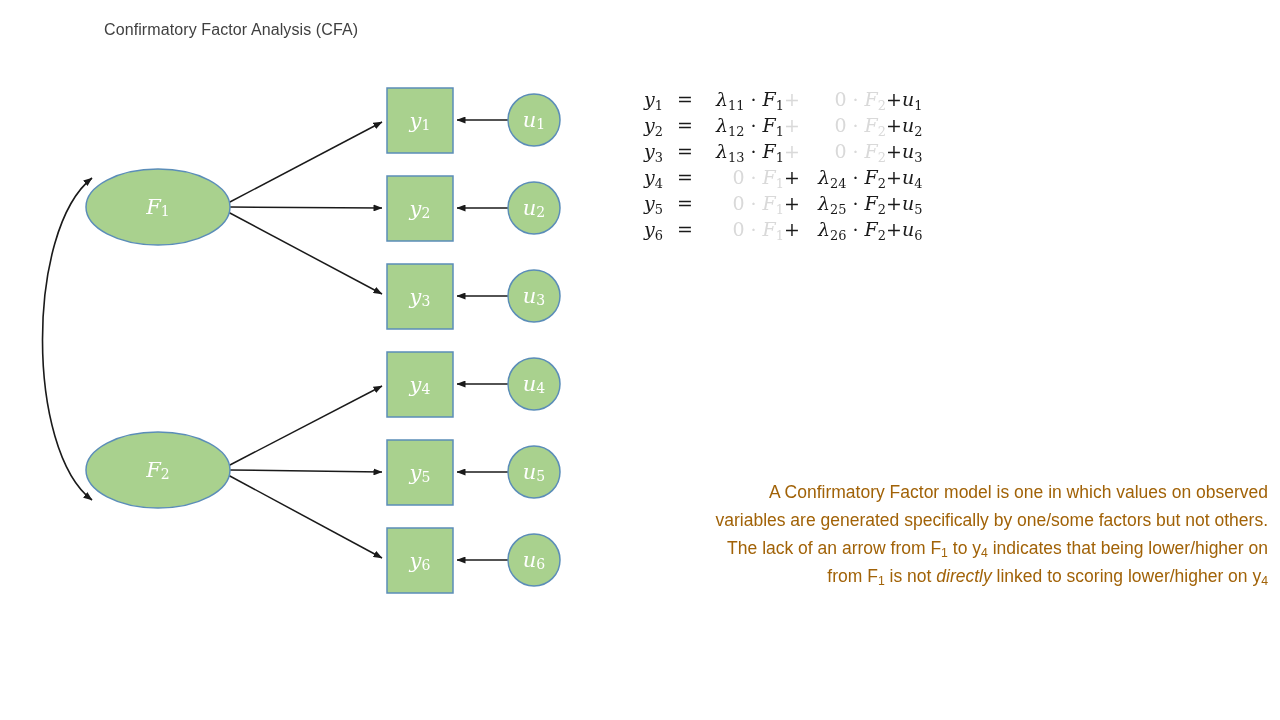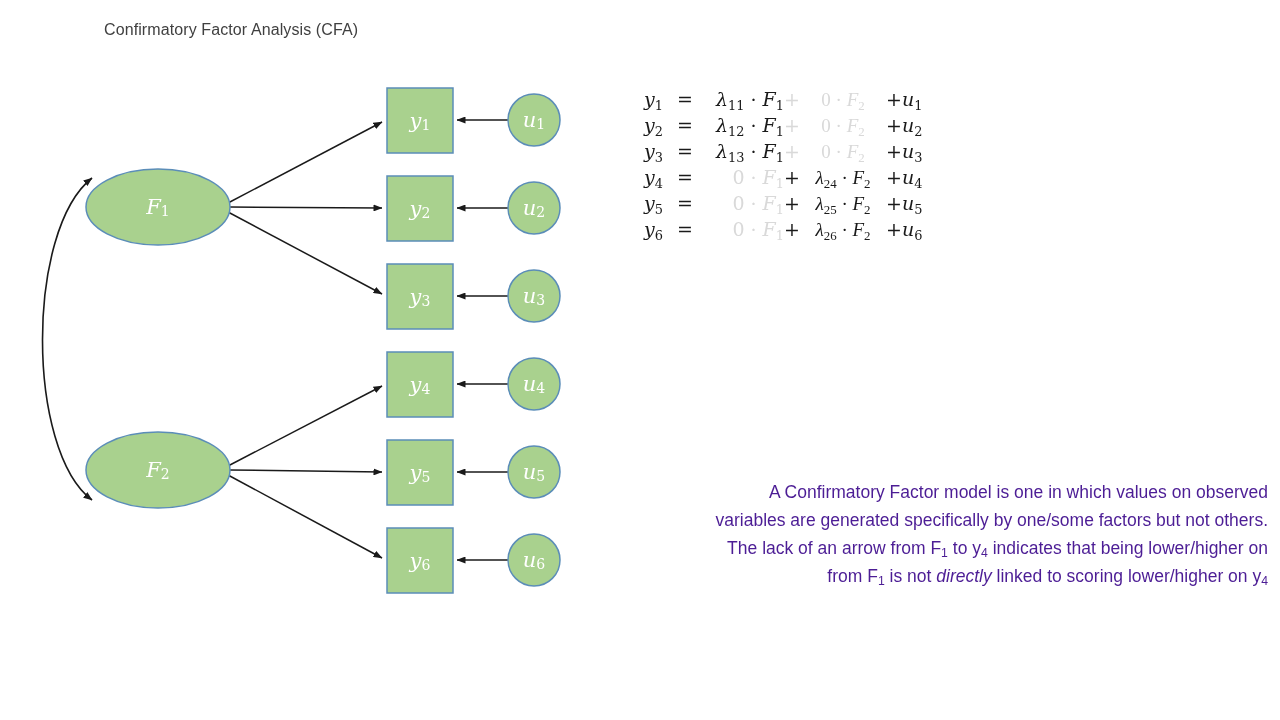--- a/index.html
+++ b/index.html
@@ -51,42 +51,42 @@
     color: #1a1a1a;
   }
   .eq-cell {
     display: inline-block;
     vertical-align: baseline;
   }
   .eq-lhs   { width: 28px; text-align: left; font-style: italic; }
   .eq-eqs   { width: 26px; text-align: center; font-style: normal; }
   .eq-t1    { width: 86px; text-align: right; }
   .eq-plus  { width: 16px; text-align: center; font-style: normal; }
-  .eq-t2    { width: 86px; text-align: center; font-family: Liberation Serif, serif; }
+  .eq-t2    { width: 86px; text-align: right; }
   .eq-plus2 { width: 16px; text-align: center; font-style: normal; }
   .eq-t3    { width: 40px; text-align: left; }
   .dim { color: #d9d9d9; }
   .var { font-style: italic; }
   sub {
     font-size: 0.68em;
     font-style: normal;
     vertical-align: -0.28em;
     line-height: 0;
   }
   .eq-t1 sub, .eq-t2 sub, .eq-t3 sub, .eq-lhs sub { font-style: normal; }
 
   #description-panel {
     position: absolute;
     left: 712px;
     top: 478px;
     width: 556px;
     text-align: right;
     font-size: 17.5px;
     line-height: 28px;
-    color: #4c1d95;
+    color: #a16207;
   }
   #description-panel .it { font-style: italic; }
   #description-panel sub {
     font-size: 0.7em;
     vertical-align: -0.25em;
     line-height: 0;
   }
 
   .node-label {
     font-family: "DejaVu Serif", serif;

